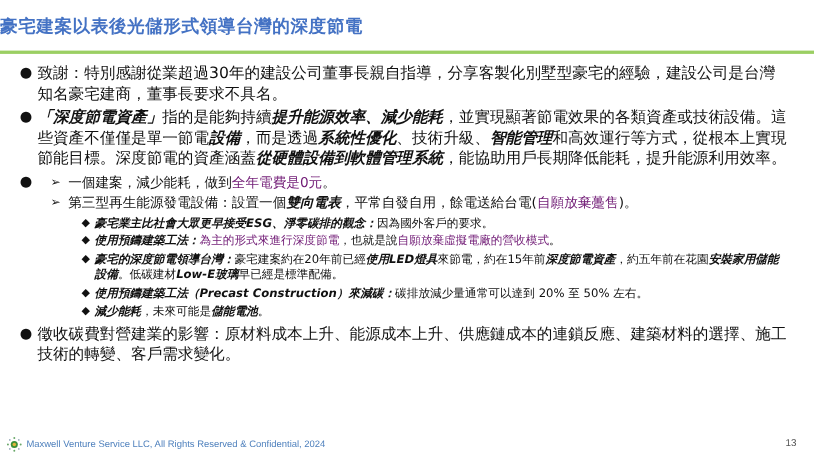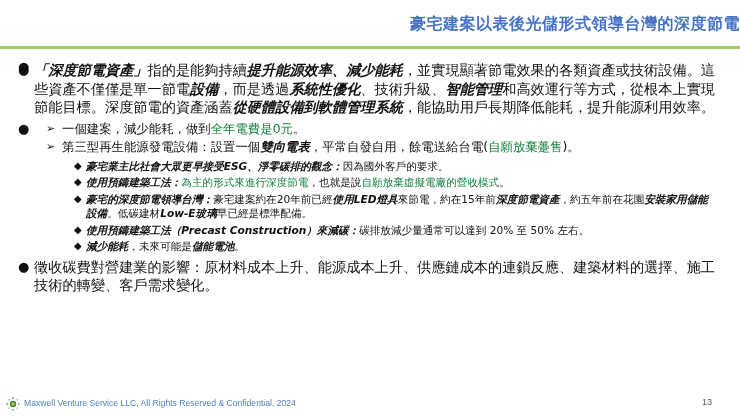--- a/index.html
+++ b/index.html
@@ -3,21 +3,21 @@
   <meta charset="utf-8">
   <style>
     * { margin: 0; padding: 0; box-sizing: border-box; }
     body {
       width: 740px; height: 416px; overflow: hidden; background: #ffffff;
       font-family: "DejaVu Sans", "Liberation Sans", sans-serif;
       color: #111111; position: relative;
     }
     .title-bar { position: absolute; top: 0; left: 0; width: 740px; height: 48px; }
     .title {
-      position: absolute; top: 14px; left: 0; width: 740px; text-align: right;
+      position: absolute; top: 14px; left: 0; width: 740px; text-align: left;
       font-size: 16px; font-weight: bold; color: #4472c4; letter-spacing: 0.5px;
     }
     .title-rule {
       position: absolute; top: 46px; left: 0; width: 740px; height: 3px; background: #9bcf63;
     }
     .content { position: absolute; top: 58px; left: 0; width: 740px; }
     .l1 {
       position: relative; padding-left: 34px; padding-right: 24px;
       font-size: 14.2px; line-height: 18.5px; margin-bottom: 3px;
     }
@@ -28,48 +28,49 @@
       position: relative; padding-left: 62px; padding-right: 20px;
       font-size: 12.4px; line-height: 17.5px; margin-bottom: 1px;
     }
     .l2 .arrow { position: absolute; left: 46px; top: 0; font-size: 11px; line-height: 17.5px; }
     .l3 {
       position: relative; padding-left: 86px; padding-right: 24px;
       font-size: 10.6px; line-height: 14.5px; margin-bottom: 2px;
     }
     .l3 .diamond { position: absolute; left: 74px; top: 0; font-size: 10px; line-height: 14.5px; }
     .b { font-weight: bold; font-style: italic; }
-    .red { color: #15803d; }
+    .red { color: #701a75; }
     .footer {
       position: absolute; top: 396px; left: 0; width: 740px; height: 20px;
     }
     .logo {
       position: absolute; left: 6px; top: 1px; width: 14px; height: 14px;
     }
     .footer-text {
       position: absolute; left: 24px; top: 2px; font-size: 8.6px; color: #4f81bd;
       font-family: "Liberation Sans", sans-serif;
     }
     .page-num {
-      position: absolute; right: 28px; top: 1px; font-size: 9px; color: #555;
+      position: absolute; right: 16px; top: 1px; font-size: 9px; color: #555;
       font-family: "Liberation Sans", sans-serif;
     }
   </style>
 </head>
 <body>
 
 <div class="title-bar">
   <div class="title">豪宅建案以表後光儲形式領導台灣的深度節電</div>
   <div class="title-rule"></div>
 </div>
 
 <div class="content">
 
   <div class="l1">
     <span class="bullet">●</span>
+    <span>致謝：特別感謝從業超過30年的建設公司董事長親自指導，分享客製化別墅型豪宅的經驗，建設公司是台灣知名豪宅建商，董事長要求不具名。</span>
   </div>
 
   <div class="l1">
     <span class="bullet">●</span>
     <span class="b">「深度節電資產」</span><span>指的是能夠持續</span><span class="b">提升能源效率</span><span class="b">、</span><span class="b">減少能耗</span><span>，並實現顯著節電效果的各類資產或技術設備。這些資產不僅僅是單一節電</span><span class="b">設備</span><span>，而是透過</span><span class="b">系統性優化</span><span>、技術升級、</span><span class="b">智能管理</span><span>和高效運行等方式，從根本上實現節能目標。深度節電的資產涵蓋</span><span class="b">從硬體設備到軟體管理系統</span><span>，能協助用戶長期降低能耗，提升能源利用效率。</span>
   </div>
 
   <div class="l1" style="margin-bottom:1px;">
     <span class="bullet">●</span>
   </div>

